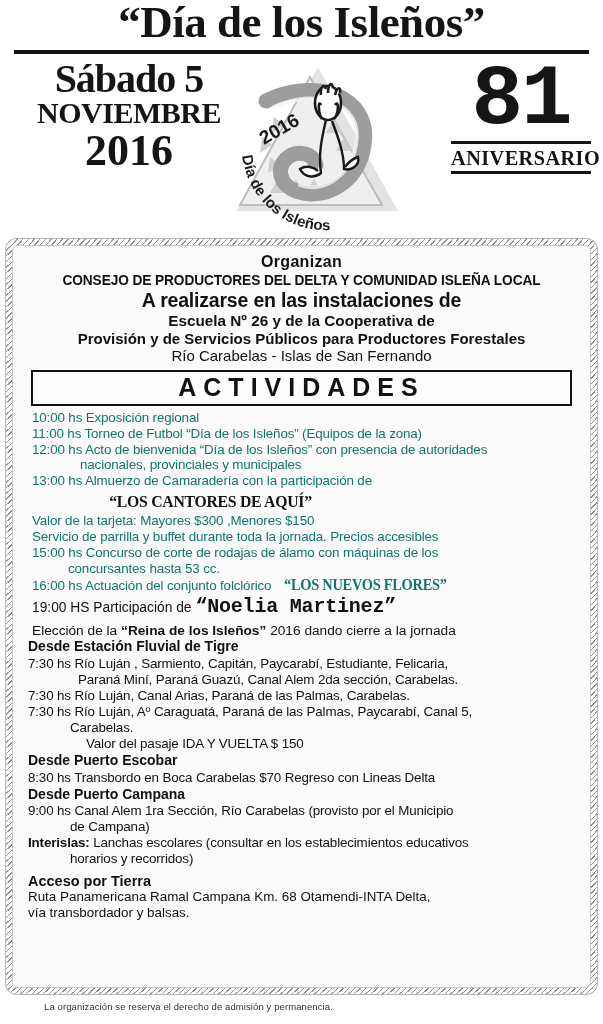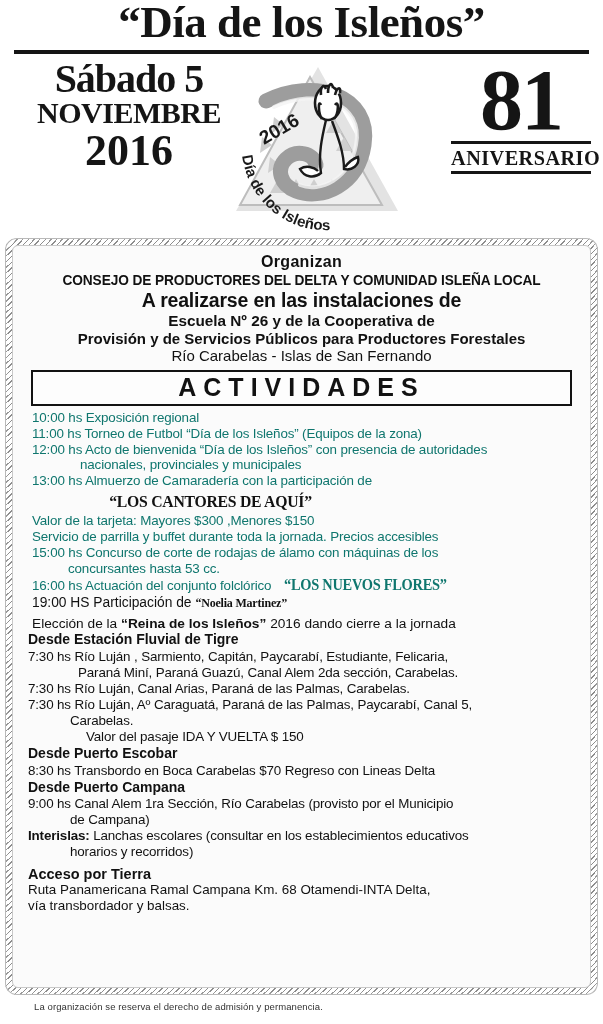--- a/index.html
+++ b/index.html
@@ -39,21 +39,21 @@
 
   
   .logo{position:absolute;left:222px;top:4px;width:180px;height:172px;}
   .logo svg{display:block;}
 
   
   .anniv{
     position:absolute;right:6px;top:4px;width:152px;text-align:center;
     font-family:"Liberation Serif",serif;color:#151515;
   }
-  .an-num{font-size:86px;font-weight:bold;line-height:0.92;letter-spacing:-2px;}
+  .an-num{font-size:86px;font-weight:bold;line-height:0.92;letter-spacing:-2px;font-family:Liberation Mono, monospace;}
   .an-rule-top{height:3px;background:#151515;margin:1px 6px 2px 6px;}
   .an-word{
     font-size:22px;font-weight:bold;letter-spacing:0.5px;
     line-height:1.05;transform:scaleX(0.92);
   }
   .an-rule-bot{height:3px;background:#151515;margin:2px 6px 0 6px;}
 
   
   .frame{
     position:absolute;left:5px;top:238px;width:593px;height:757px;
@@ -123,21 +123,21 @@
     font-family:"Liberation Serif",serif;font-weight:bold;font-size:16px;
     letter-spacing:-0.3px;display:inline-block;transform:scaleX(0.9);
   }
 
   .cultural{
     text-align:center;font-weight:bold;font-size:11.6px;
     line-height:1.14;margin:9px 0 6px 0;letter-spacing:0.1px;
   }
   .noelia-row{font-size:13.8px;padding-left:6px;margin-bottom:5px;}
   .noelia{
-    font-family:Liberation Serif, serif;font-weight:bold;font-size:12px;
+    font-family:Liberation Mono, monospace;font-weight:bold;font-size:20px;
     letter-spacing:-0.2px;
   }
   .reina-row{font-size:13.7px;padding-left:6px;}
   .reina-b{font-weight:bold;}
 
   
   .lanchas-title{
     text-align:center;font-weight:bold;font-size:19.5px;
     margin:6px 0 2px 0;letter-spacing:-0.2px;
   }
@@ -145,21 +145,21 @@
   .ln{font-size:13.4px;line-height:1.2;padding-left:2px;letter-spacing:-0.15px;}
   .ln-ind{padding-left:52px;}
   .ln-ind-s{padding-left:44px;}
   .ln-ind-xs{padding-left:60px;}
 
   .tierra-title{font-weight:bold;font-size:14.5px;padding-left:2px;margin-top:5px;}
   .tierra{font-size:13.4px;line-height:1.2;padding-left:2px;}
   .sig-wrap{position:relative;height:0;}
 
   .disclaimer{
-    position:absolute;left:34px;top:1001px;
+    position:absolute;left:44px;top:1001px;
     font-size:9.5px;color:#333;letter-spacing:0.1px;
   }
 </style>
 </head>
 <body>
 
 <div class="poster">
 
   <div class="header">
 

